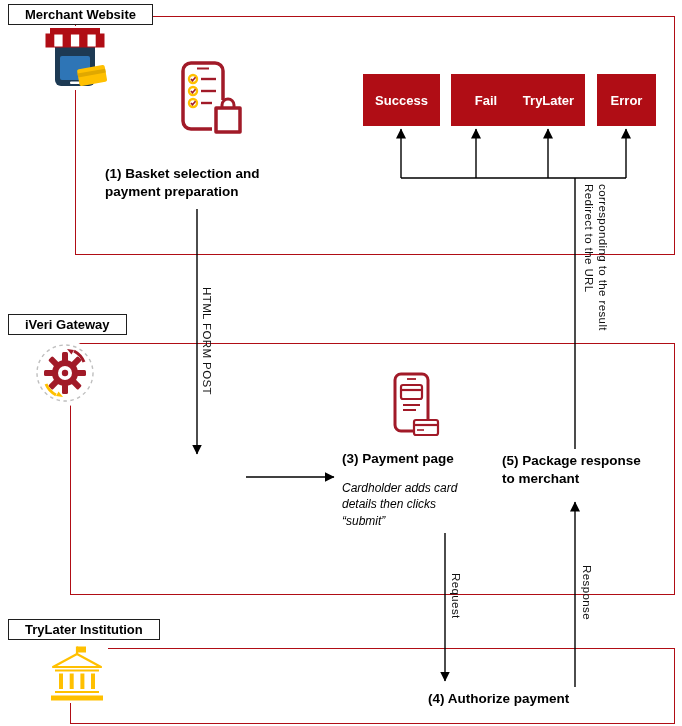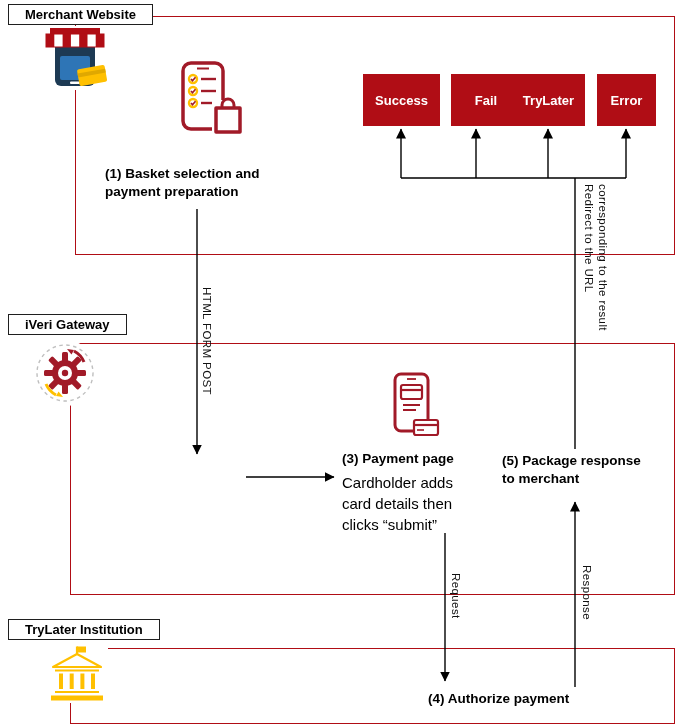--- a/index.html
+++ b/index.html
@@ -24,21 +24,21 @@
   #icon-checkout{left:172px;top:60px;background:transparent}
   #icon-gear{left:32px;top:340px;border-radius:50%}
   #icon-payphone{left:386px;top:372px;background:transparent}
   #icon-bank{left:46px;top:645px}
 
   .txt{position:absolute;z-index:3;text-align:left;font-size:13.5px;line-height:1.3}
   .bold{font-weight:bold}
   #step1{left:105px;top:165px;width:190px}
   #step2{left:118px;top:468px;width:124px}
   #step3{left:342px;top:450px;width:138px}
-  #step3 .sub{font-weight:normal;font-size:15px;line-height:1.4;margin-top:4px}
+  #step3 .sub{font-style:italic;font-weight:normal;font-size:12px;line-height:1.4;margin-top:12px}
   #step5{left:502px;top:452px;width:152px}
   #step4{left:428px;top:690px;width:156px}
 
   .result{position:absolute;z-index:2;top:74px;height:52px;background:var(--red,#B00D15);color:#fff;
           font-weight:bold;font-size:13px;display:flex;align-items:center;justify-content:center}
   #res-success{left:363px;width:77px}
   #res-fail{left:451px;width:70px}
   #res-trylater{left:512px;width:73px}
   #res-error{left:597px;width:59px}
 

